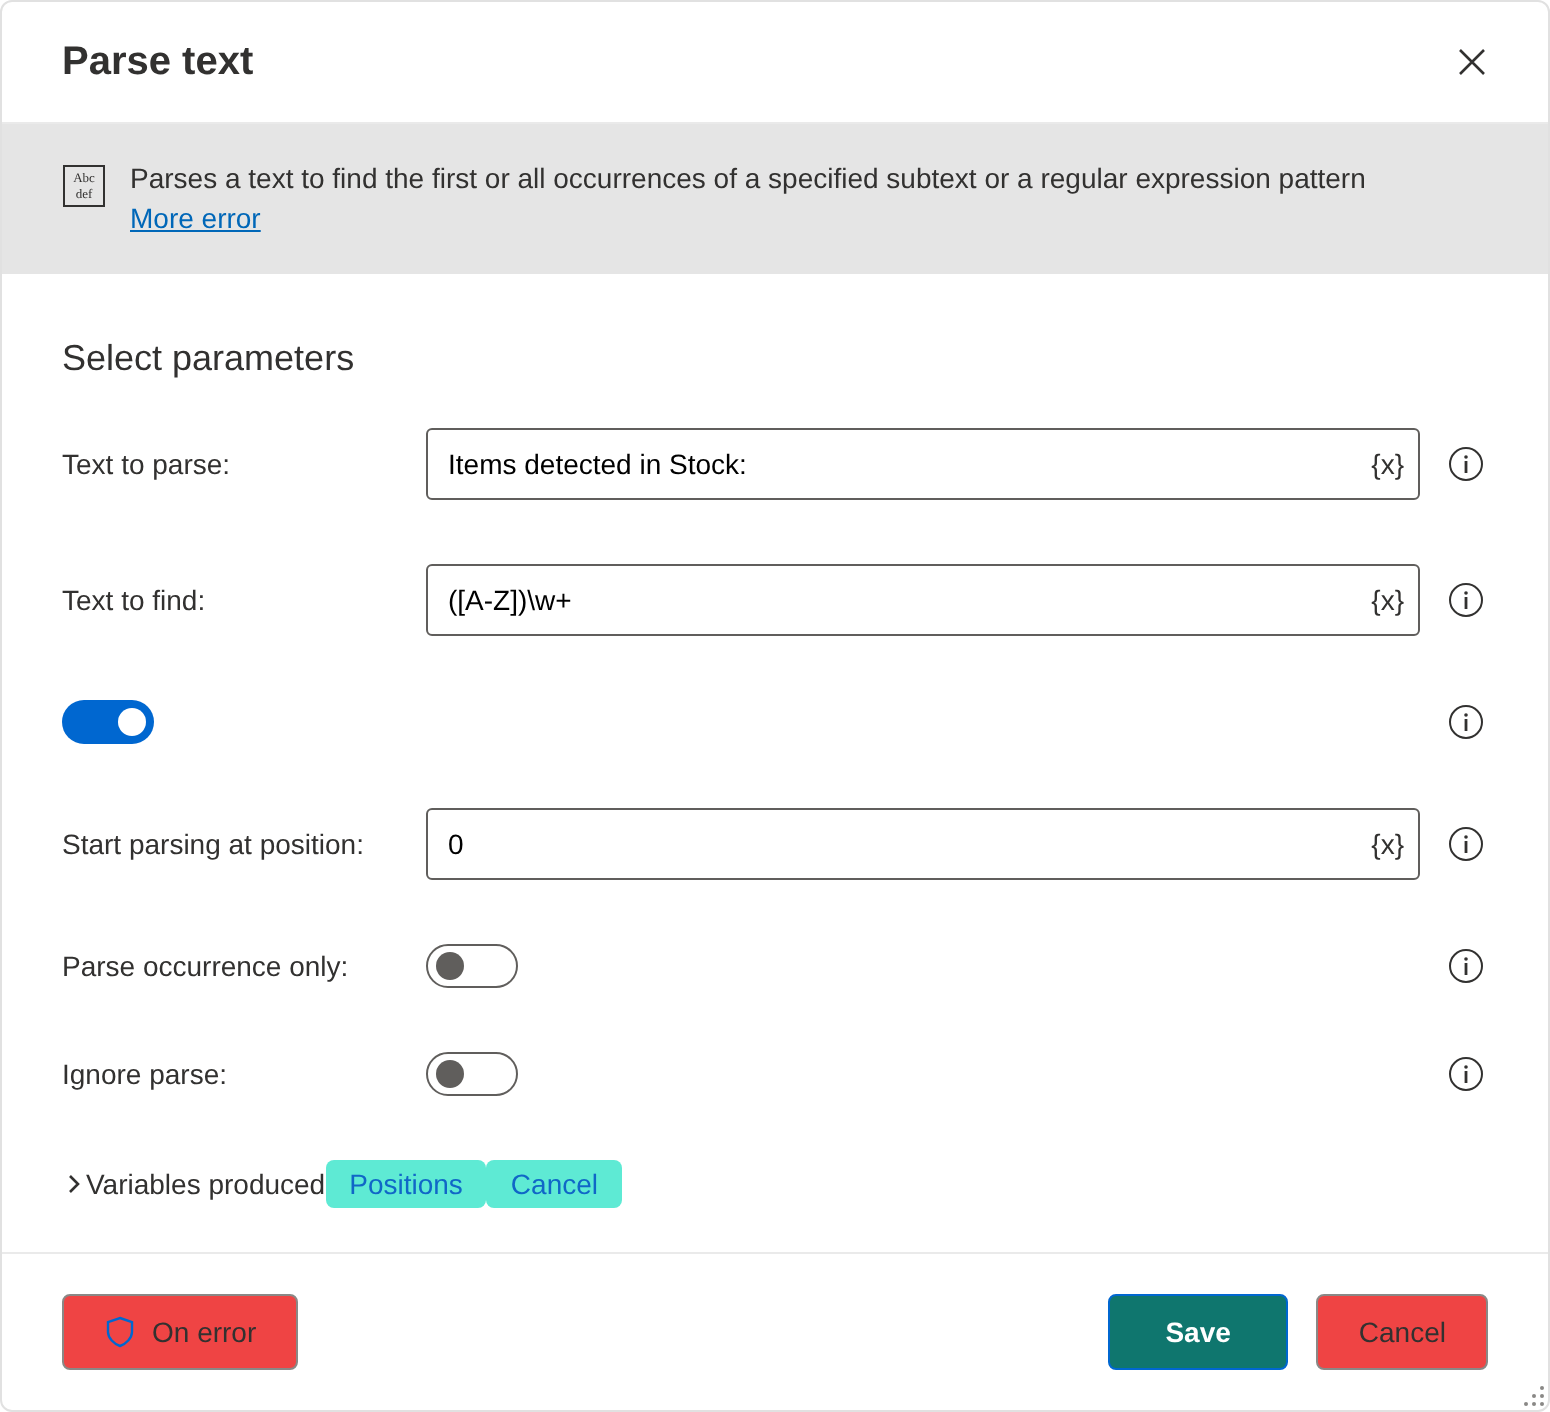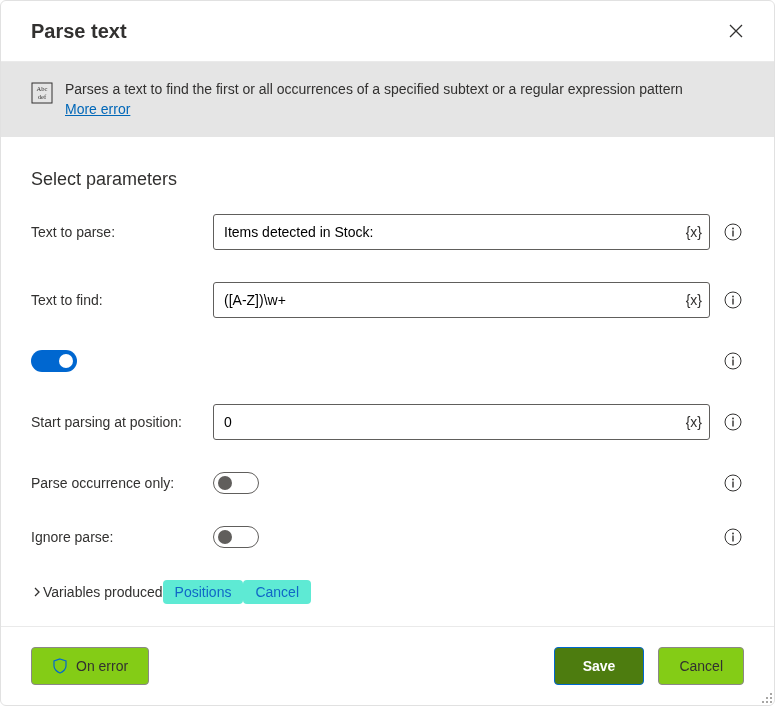--- a/index.html
+++ b/index.html
@@ -192,26 +192,26 @@
     padding: 0 20px;
     border-radius: 4px;
     font-size: 14px;
     font-family: inherit;
     cursor: pointer;
     display: inline-flex;
     align-items: center;
     gap: 8px;
   }
   .btn-secondary {
-    background: #84cc16;
+    background: #ef4444;
     border: 1px solid #8a8886;
     color: #323130;
   }
   .btn-primary {
-    background: #4d7c0f;
+    background: #0f766e;
     border: 1px solid #0067d0;
     color: #fff;
     font-weight: 600;
     padding: 0 28px;
   }
   .footer-right {
     display: flex;
     gap: 14px;
   }
   .resize-grip {

